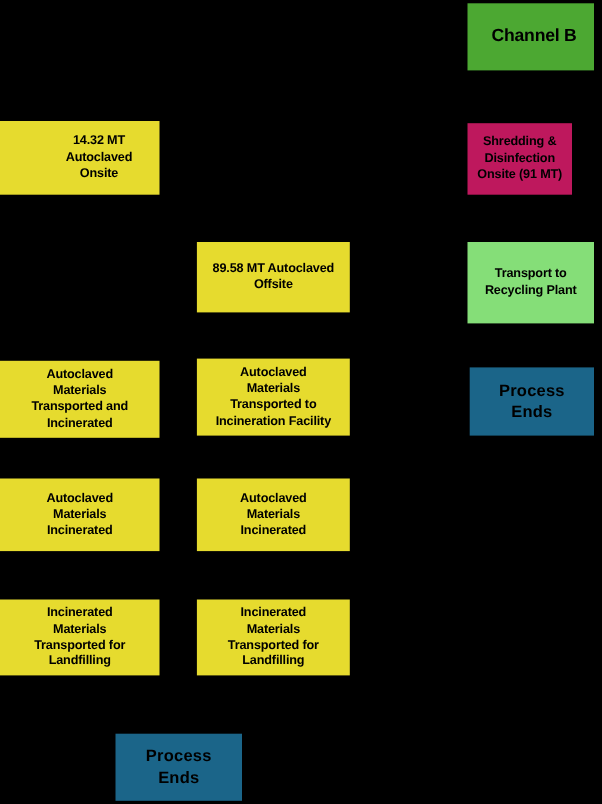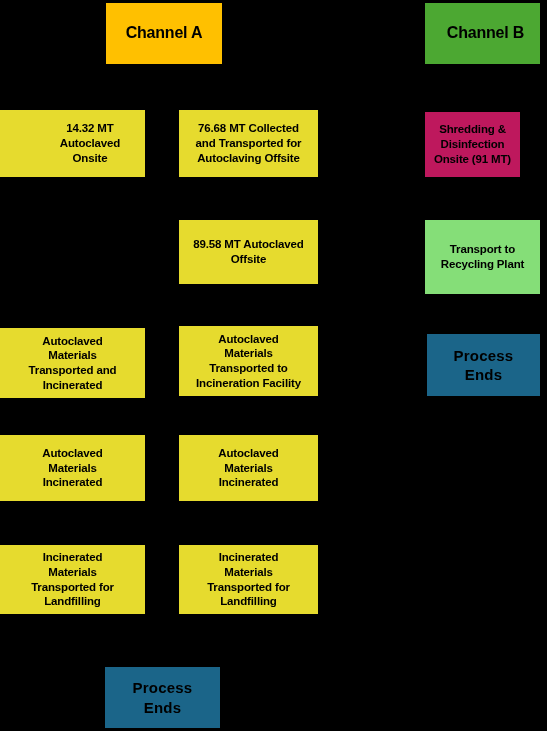--- a/index.html
+++ b/index.html
@@ -40,27 +40,23 @@
     font-size:15px;
     letter-spacing:0.2px;
     font-weight:bold;
     text-align:center;
   }
 </style>
 </head>
 <body>
 
 <div id="canvas">
-    <div class="node header-node" style="left: 106px; top: 3px; width: 116px; height: 61px; background: rgb(255, 192, 0);">Channel A</div>
     <div class="node header-node" style="left: 425px; top: 3px; width: 115px; height: 61px; background: rgb(76, 168, 50); padding-left: 11px;">Channel B</div>
     <div class="node proc-node" style="left: 0px; top: 110px; width: 145px; height: 67px; background: rgb(230, 219, 46); padding-left: 40px;">14.32 MT Autoclaved
 Onsite</div>
-    <div class="node proc-node" style="left: 179px; top: 110px; width: 139px; height: 67px; background: rgb(230, 219, 46);">76.68 MT Collected
-and Transported for
-Autoclaving Offsite</div>
     <div class="node proc-node" style="left: 425px; top: 112px; width: 95px; height: 65px; background: #be185d;">Shredding &amp;
 Disinfection
 Onsite (91 MT)</div>
     <div class="node proc-node" style="left: 179px; top: 220px; width: 139px; height: 64px; background: rgb(230, 219, 46);">89.58 MT Autoclaved
 Offsite</div>
     <div class="node proc-node" style="left: 425px; top: 220px; width: 115px; height: 74px; background: rgb(133, 222, 120);">Transport to
 Recycling Plant</div>
     <div class="node proc-node" style="left: 0px; top: 328px; width: 145px; height: 70px; background: rgb(230, 219, 46);">Autoclaved
 Materials
 Transported and

